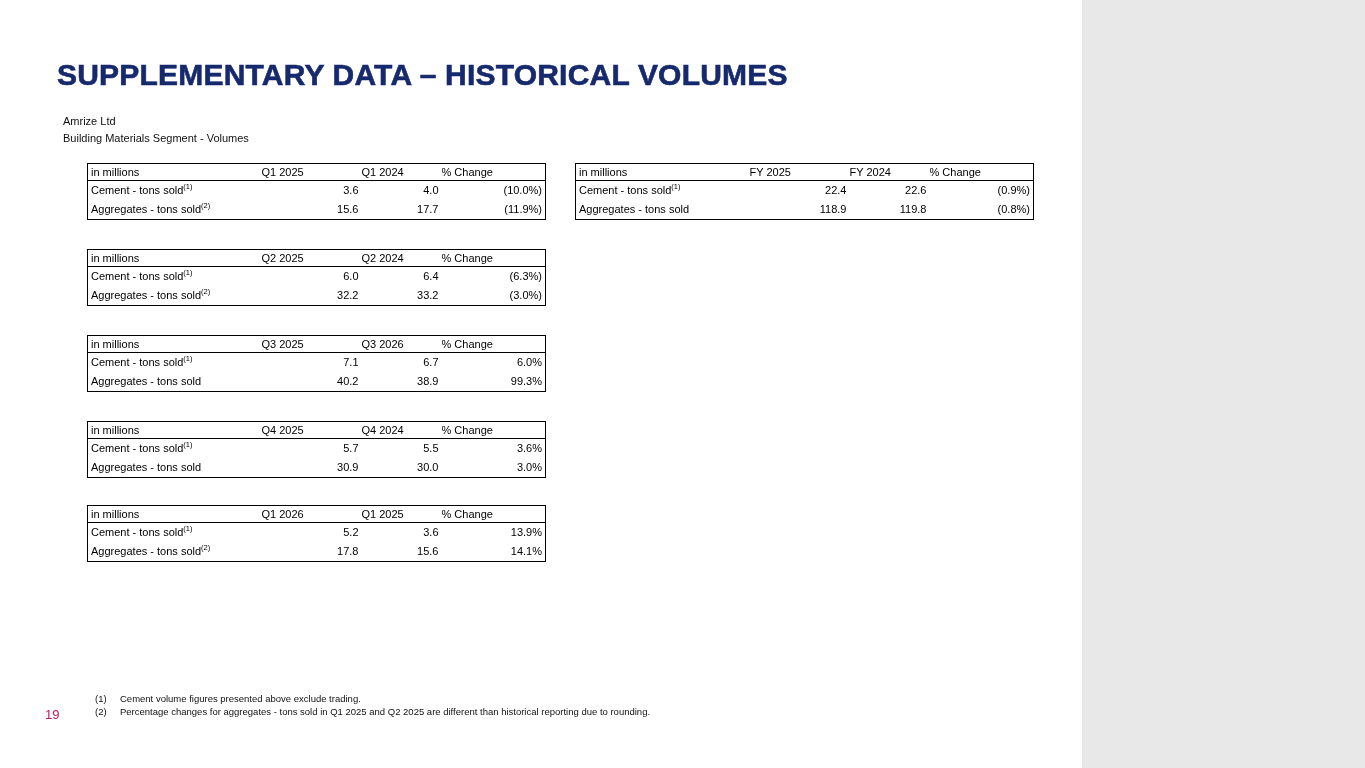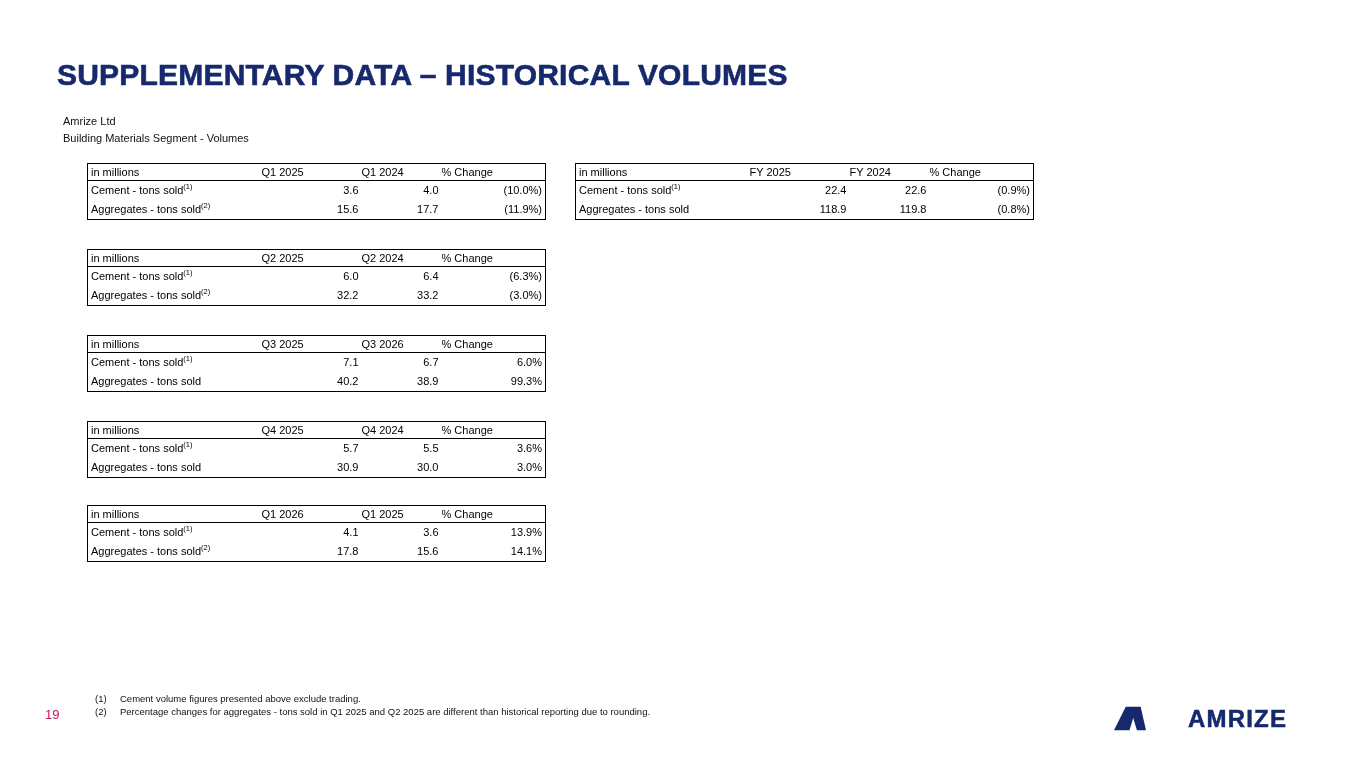--- a/index.html
+++ b/index.html
@@ -1,18 +1,18 @@
 <!DOCTYPE html>
 <html><head>
 <meta charset="utf-8">
 <style>
   * { margin:0; padding:0; box-sizing:border-box; }
   html,body { background:#e8e8e8; }
   .slide {
-    position:relative; width:1365px; height:768px; background:#ffffff;
+    position:relative; width:1082px; height:768px; background:#ffffff;
     font-family:"Liberation Sans", sans-serif; color:#000; overflow:hidden;
   }
   .page-title {
     position:absolute; left:57px; top:58px;
     font-size:30px; font-weight:900; letter-spacing:0.2px;
     color:#17296d; -webkit-text-stroke:0.6px #17296d; white-space:nowrap;
   }
   .subtitle {
     position:absolute; left:63px; top:113px;
     font-size:11px; line-height:17px; color:#111;
@@ -228,21 +228,21 @@
           <tr>
             <th class="label">in millions</th>
             <th class="num-h">Q1 2026</th>
             <th class="num-h">Q1 2025</th>
             <th class="num-h">% Change</th>
           </tr>
         </thead>
         <tbody>
           <tr>
             <td class="label">Cement - tons sold<sup>(1)</sup></td>
-            <td class="num">4.1</td>
+            <td class="num">5.2</td>
             <td class="num">3.6</td>
             <td class="num">13.9%</td>
           </tr>
           <tr>
             <td class="label">Aggregates - tons sold<sup>(2)</sup></td>
             <td class="num">17.8</td>
             <td class="num">15.6</td>
             <td class="num">14.1%</td>
           </tr>
         </tbody>

